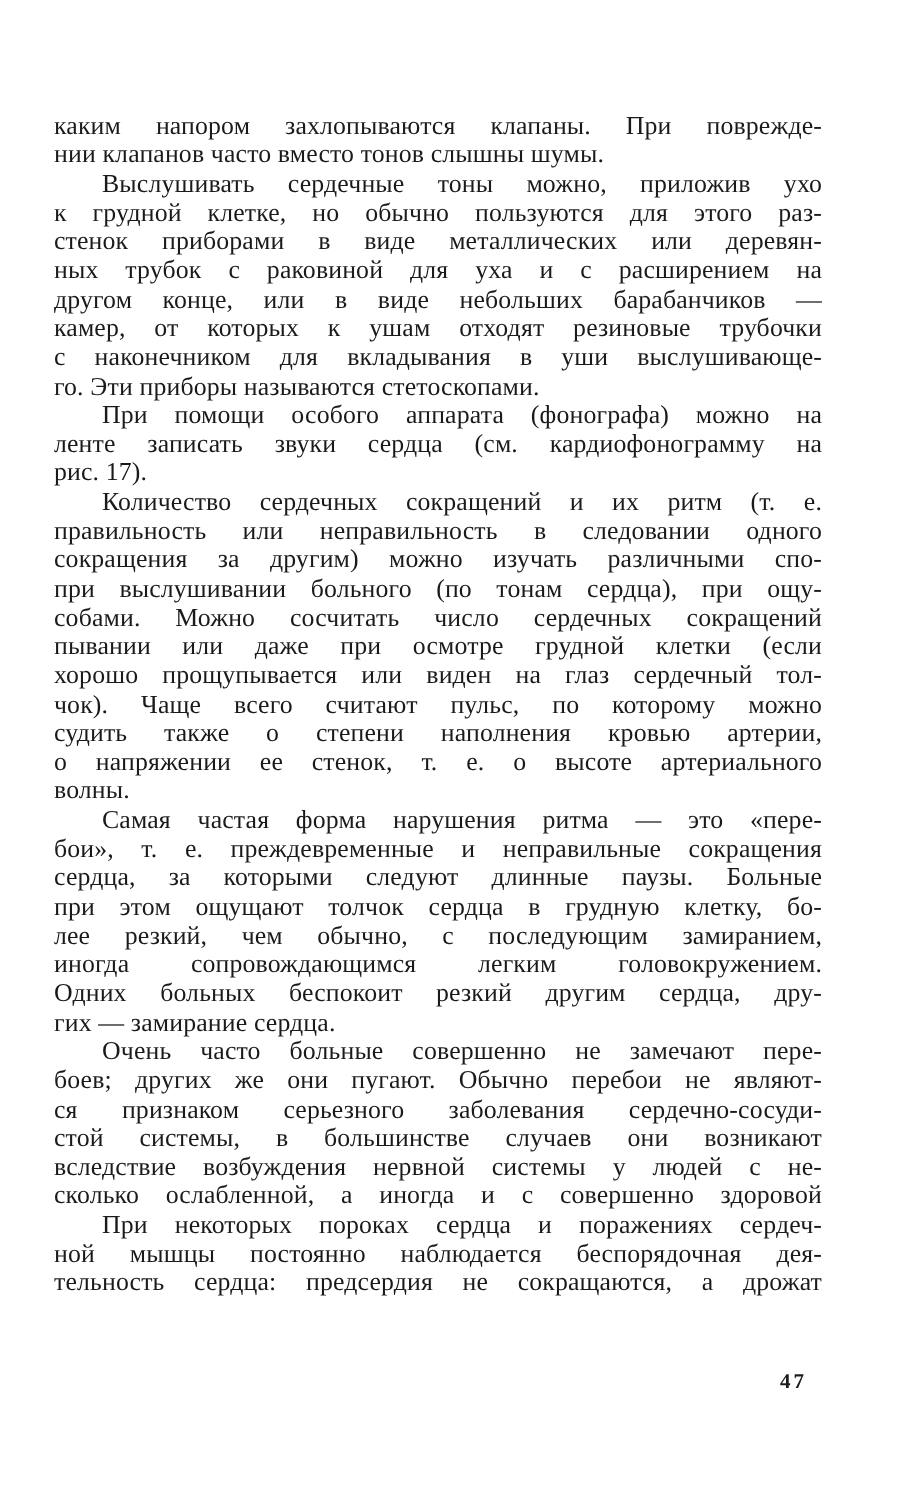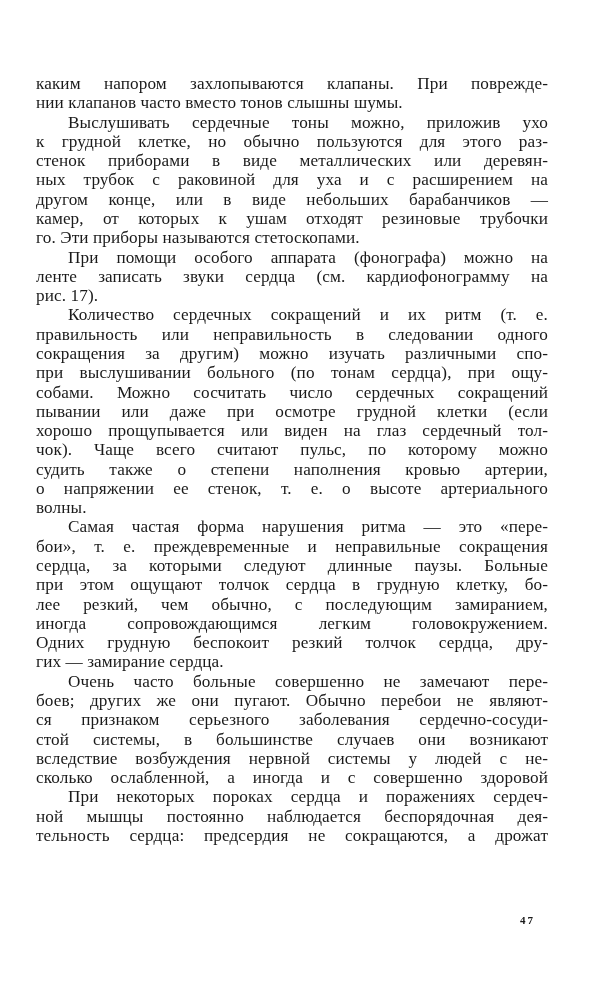--- a/index.html
+++ b/index.html
@@ -36,40 +36,41 @@
     }
     .line.last {
       text-align-last: left;
     }
     .page-number {
       position: absolute;
       left: 520px;
       top: 914px;
       font-family: "Liberation Serif", "DejaVu Serif", serif;
       font-weight: bold;
-      font-size: 11px;
+      font-size: 14px;
       letter-spacing: 2px;
       color: #1a1a1a;
     }
   </style>
 </head>
 <body>
 
 <div class="page" id="page-body">
     <div>
       <span class="line">каким напором захлопываются клапаны. При поврежде-</span>
       <span class="line last">нии клапанов часто вместо тонов слышны шумы.</span>
     </div>
     <div>
       <span class="line indent">Выслушивать сердечные тоны можно, приложив ухо</span>
       <span class="line">к грудной клетке, но обычно пользуются для этого раз-</span>
       <span class="line">стенок приборами в виде металлических или деревян-</span>
       <span class="line">ных трубок с раковиной  для  уха и с расширением на</span>
       <span class="line">другом конце, или в виде  небольших  барабанчиков —</span>
       <span class="line">камер, от которых к ушам отходят резиновые трубочки</span>
+      <span class="line">с наконечником для вкладывания в уши выслушивающе-</span>
       <span class="line last">го. Эти приборы называются стетоскопами.</span>
     </div>
     <div>
       <span class="line indent">При помощи особого аппарата (фонографа) можно на</span>
       <span class="line">ленте записать звуки сердца (см. кардиофонограмму на</span>
       <span class="line last">рис. 17).</span>
     </div>
     <div>
       <span class="line indent">Количество сердечных  сокращений и их ритм (т. е.</span>
       <span class="line">правильность или неправильность в следовании  одного</span>
@@ -83,21 +84,21 @@
       <span class="line">о напряжении  ее  стенок, т. е. о высоте артериального</span>
       <span class="line last">волны.</span>
     </div>
     <div>
       <span class="line indent">Самая частая форма нарушения ритма — это «пере-</span>
       <span class="line">бои», т. е. преждевременные и неправильные сокращения</span>
       <span class="line">сердца, за которыми следуют длинные паузы. Больные</span>
       <span class="line">при этом ощущают толчок сердца в грудную клетку, бо-</span>
       <span class="line">лее резкий, чем обычно,  с  последующим  замиранием,</span>
       <span class="line">иногда  сопровождающимся  легким  головокружением.</span>
-      <span class="line">Одних грудную беспокоит резкий толчок  сердца,  дру-</span>
+      <span class="line">Одних больных беспокоит резкий другим  сердца,  дру-</span>
       <span class="line last">гих — замирание  сердца.</span>
     </div>
     <div>
       <span class="line indent">Очень часто больные совершенно не замечают пере-</span>
       <span class="line">боев; других же они пугают. Обычно перебои не являют-</span>
       <span class="line">ся признаком серьезного заболевания  сердечно-сосуди-</span>
       <span class="line">стой системы, в большинстве  случаев  они  возникают</span>
       <span class="line">вследствие возбуждения нервной системы у людей с не-</span>
       <span class="line">сколько ослабленной, а иногда и с совершенно здоровой</span>
     </div>

